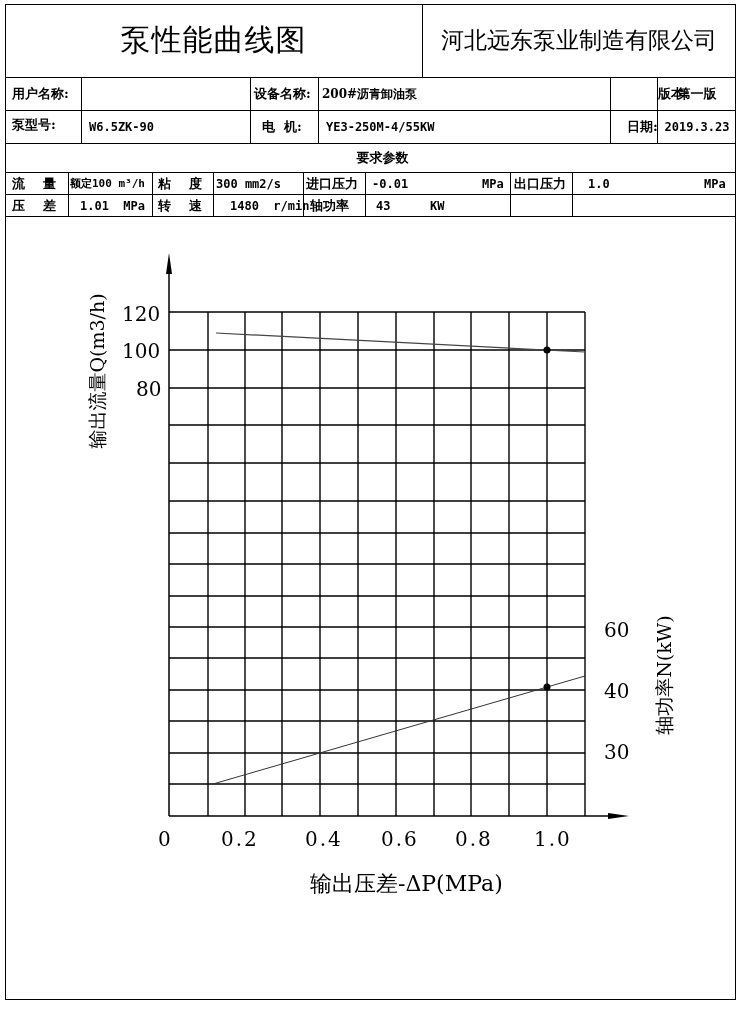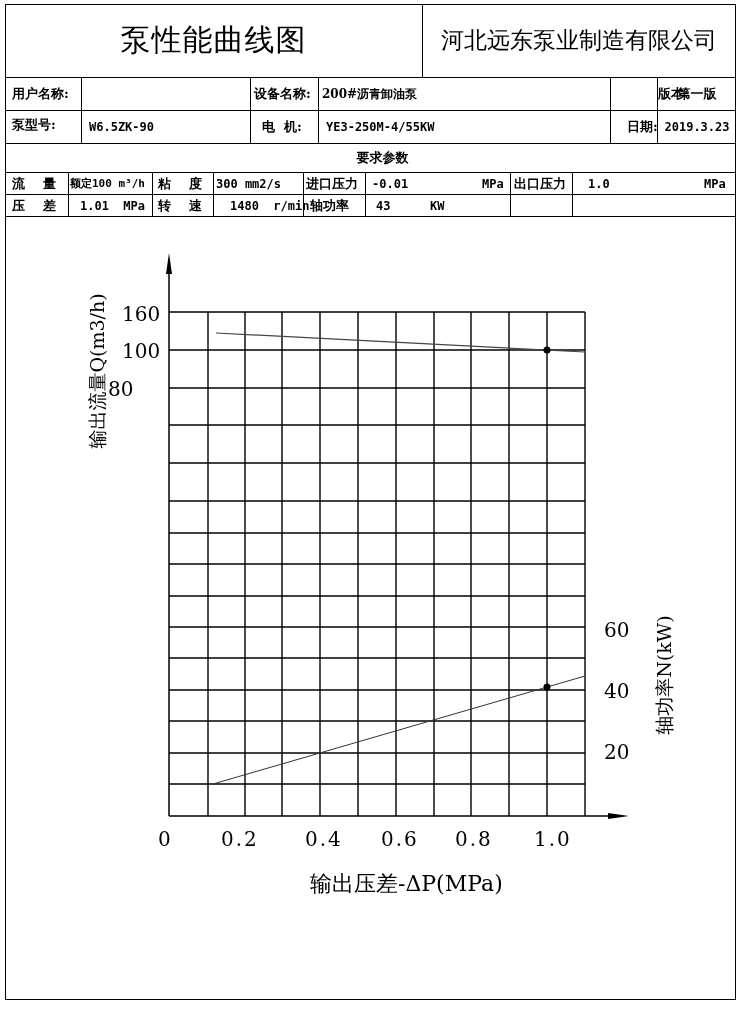--- a/index.html
+++ b/index.html
@@ -120,27 +120,27 @@
   <polygon points="169,253 166,274 172,274" fill="#000"></polygon>
   <polygon points="629,816 608,813 608,819" fill="#000"></polygon>
 
   <line x1="216" y1="333" x2="585" y2="352" stroke="#444" stroke-width="1.2"></line>
   <circle cx="547" cy="350" r="3.5" fill="#000"></circle>
 
   <line x1="213" y1="784" x2="585" y2="676" stroke="#333" stroke-width="1"></line>
   <circle cx="547" cy="687" r="3.5" fill="#000"></circle>
 </svg>
 
-<div class="tick" style="left:122px; top:302px;">160</div>
+<div class="tick" style="left:122px; top:302px;">120</div>
 <div class="tick" style="left:122px; top:339px;">100</div>
-<div class="tick" style="left:108px; top:377px;">80</div>
+<div class="tick" style="left:136px; top:377px;">80</div>
 
 <div class="tick" style="left:604px; top:618px;">60</div>
 <div class="tick" style="left:604px; top:679px;">40</div>
-<div class="tick" style="left:604px; top:740px;">20</div>
+<div class="tick" style="left:604px; top:740px;">30</div>
 
 <div class="tick" style="left:158px; top:827px;">0</div>
 <div class="tick" style="left:221px; top:827px; letter-spacing:2px;">0.2</div>
 <div class="tick" style="left:305px; top:827px; letter-spacing:2px;">0.4</div>
 <div class="tick" style="left:381px; top:827px; letter-spacing:2px;">0.6</div>
 <div class="tick" style="left:455px; top:827px; letter-spacing:2px;">0.8</div>
 <div class="tick" style="left:534px; top:827px; letter-spacing:2px;">1.0</div>
 
 <div class="abs" style="left:310px; top:869px; font-size:22px; font-family:'DejaVu Serif','Liberation Serif',serif;">输出压差-ΔP(MPa)</div>
 <div class="abs" style="left:98px; top:371px; width:0; height:0;">

